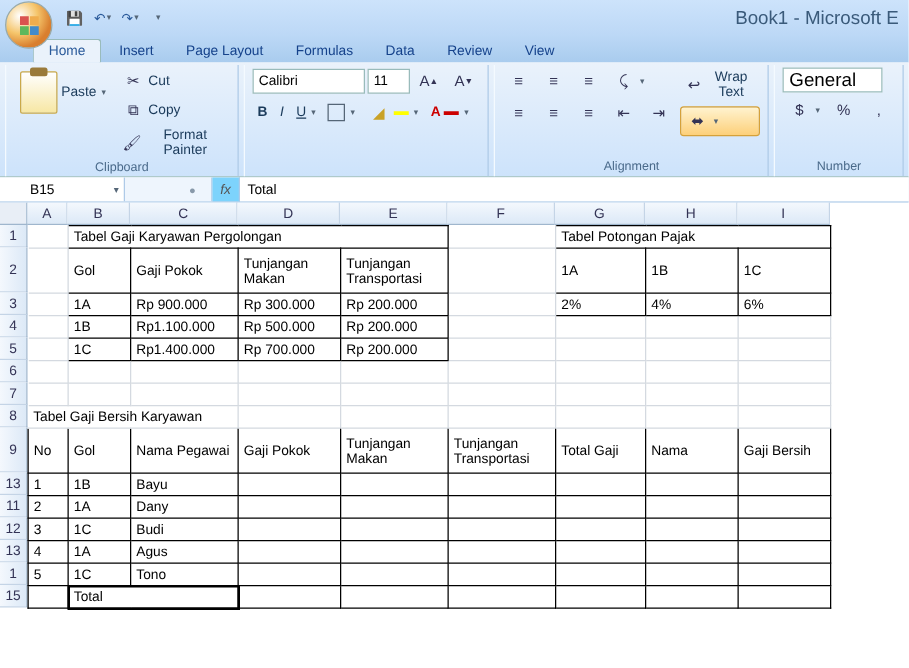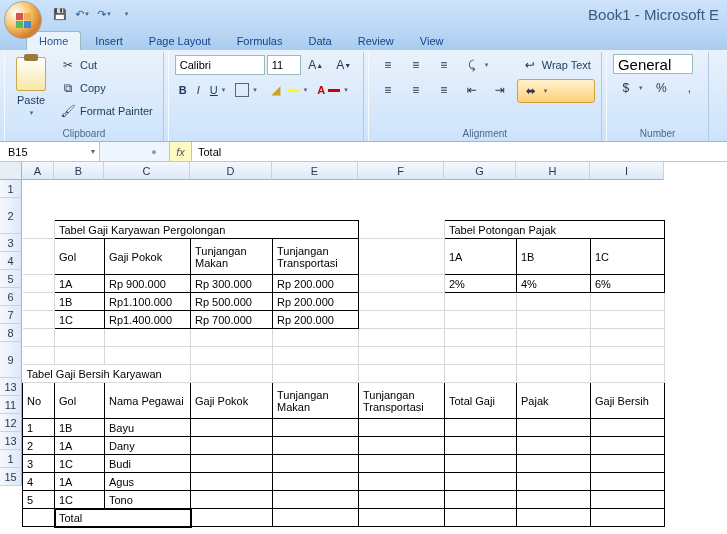--- a/index.html
+++ b/index.html
@@ -19,48 +19,48 @@
 .tab { padding: 3px 12px; color: #15428b; font-size: 11px; cursor: pointer; border-radius: 3px 3px 0 0; }
 .tab.active { background: #eaf2fb; color: #2a5a9a; border:1px solid #9bb; border-bottom:none;}
 
 
 .ribbon { height: 92px; background: linear-gradient(#eaf2fb, #cde3fb); border-bottom: 1px solid #9bb; display: flex; padding: 2px 4px 0 4px; gap: 4px; }
 .group { border-right: 1px solid #aecae8; border-left:1px solid #f4faff; padding: 2px 6px 0 6px; display: flex; flex-direction: column; position:relative;}
 .group-body { flex: 1; display: flex; align-items: flex-start; gap: 4px; }
 .group-label { text-align: center; color: #4a6a8a; font-size: 10px; padding: 1px 0 2px; }
 .btn { background: transparent; border: 1px solid transparent; padding: 1px 3px; cursor: pointer; display: flex; align-items: center; gap: 3px; color: #1a3a5a; font-size: 11px; border-radius:3px;}
 .col { display: flex; flex-direction: column; gap: 1px; }
-.paste-btn { display: flex; flex-direction: column; align-items: center; padding: 2px 4px; }
+.paste-btn { display: flex; flex-direction: row; align-items: center; padding: 2px 4px; }
 .paste-ico { width: 30px; height: 34px; background: linear-gradient(#fff,#f7e7a4); border: 1px solid #caa94a; border-radius: 2px; position: relative; }
 .paste-ico::before { content:""; position:absolute; top:-4px; left:7px; width:14px; height:7px; background:#9a7a3a; border-radius:2px;}
 .fontbox, .sizebox { border: 1px solid #9bb; background: #fff; height: 20px; font-size: 11px; padding: 0 4px; }
 .fontbox { width: 90px; } .sizebox { width: 34px; }
 .row { display: flex; gap: 2px; align-items: center; }
 .ico { width: 18px; height: 18px; display: inline-flex; align-items: center; justify-content: center; font-size: 12px; color:#335;}
 .sq { width: 14px; height: 14px; border: 1px solid #567; }
 .dd { font-size: 7px; color:#567; margin-left:1px;}
 .merge { background: linear-gradient(#fff3cf,#fdd07a); border: 1px solid #d5a13a !important; border-radius: 3px; padding: 2px 4px; }
 .numfmt { border:1px solid #9bb; background:#fff; height:20px; width:80px; padding:0 4px; font-size:15px;}
 
 
 .fbar-wrap { display: flex; border-bottom: 1px solid #aecae8; background: #e8f1fb; height: 20px; align-items: stretch; }
-.namebox { width: 100px; border-right: 1px solid #aecae8; display: flex; align-items: center; padding-left: 8px; background: #fff; font-size: 11px; position:relative;}
+.namebox { width: 100px; border-right: 1px solid #aecae8; display: flex; align-items: center; padding-left: 24px; background: #fff; font-size: 11px; position:relative;}
 .namebox::after{content:"▾"; position:absolute; right:4px; font-size:8px; color:#567;}
 .fx-gap{width:70px; border-right:1px solid #aecae8; background:#eef5fd; display:flex; align-items:center; justify-content:flex-end; padding-right:6px;}
-.fx { width: 22px; display: flex; align-items: center; justify-content: center; font-style: italic; color: #555; border-right: 1px solid #aecae8; background:#fef9c3;}
+.fx { width: 22px; display: flex; align-items: center; justify-content: center; font-style: italic; color: #555; border-right: 1px solid #aecae8; background:#7dd3fc;}
 .fbar { flex: 1; background: #fff; display: flex; align-items: center; padding-left: 6px; font-size: 11px; }
 
 
 .grid { display: flex; height: calc(534px - 28px - 22px - 92px - 20px); overflow: hidden; }
 .corner { width: 22px; height: 18px; background: #e8eef6; border-right: 1px solid #9fb6cd; border-bottom: 1px solid #9fb6cd; }
 .colheads { display: flex; height: 18px; }
 .ch { background: linear-gradient(#f4f8fd,#dce9f7); border-right: 1px solid #c4d4e6; border-bottom: 1px solid #9fb6cd; text-align: center; color: #335; font-size: 11px; line-height: 18px; }
 .rowheads { display: flex; flex-direction: column; width: 22px; }
 .rh { background: linear-gradient(90deg,#f4f8fd,#dce9f7); border-bottom: 1px solid #c4d4e6; border-right: 1px solid #9fb6cd; text-align: center; color: #335; font-size: 11px; display:flex; align-items:center; justify-content:center;}
-.cells { position: relative; margin-top: 40px; }
+.cells { position: relative; }
 .gridlines td { border-right: 1px solid #d4d9e0; border-bottom: 1px solid #d4d9e0; padding: 0; }
 table.sheet { border-collapse: collapse; table-layout: fixed; }
 table.sheet td { font-size: 11px; padding: 1px 4px; vertical-align: middle; height: 18px; overflow: visible; white-space: nowrap; }
 .bA{border:1px solid #000 !important;}
 .c{text-align:left;}
 .colA{width:32px}.colB{width:50px}.colC{width:86px}.colD{width:82px}.colE{width:86px}.colF{width:86px}.colG{width:72px}.colH{width:74px}.colI{width:74px}
 .r1{height:18px}.r2{height:36px}.r3,.r4,.r5,.r6,.r7{height:18px}.r8{height:18px}.r9{height:36px}.r10,.r11,.r12,.r13,.r14,.r15{height:18px}
 .sel { outline: 2px solid #000; outline-offset: -1px; background: #fff; }
 </style>
 </head>
@@ -384,21 +384,21 @@
         </tr>
 
         <tr class="r9">
           <td class="bA c">No</td>
           <td class="bA c">Gol</td>
           <td class="bA c" style="white-space:normal">Nama Pegawai</td>
           <td class="bA c">Gaji Pokok</td>
           <td class="bA c" style="white-space:normal">Tunjangan Makan</td>
           <td class="bA c" style="white-space:normal">Tunjangan Transportasi</td>
           <td class="bA c" style="white-space:normal">Total Gaji</td>
-          <td class="bA c">Pajak</td>
+          <td class="bA c">Nama</td>
           <td class="bA c">Gaji Bersih</td>
         </tr>
 
         <tr class="r10">
               <td class="bA c">1</td>
               <td class="bA">1B</td>
               <td class="bA">Bayu</td>
               <td class="bA"></td>
               <td class="bA"></td>
               <td class="bA"></td>

